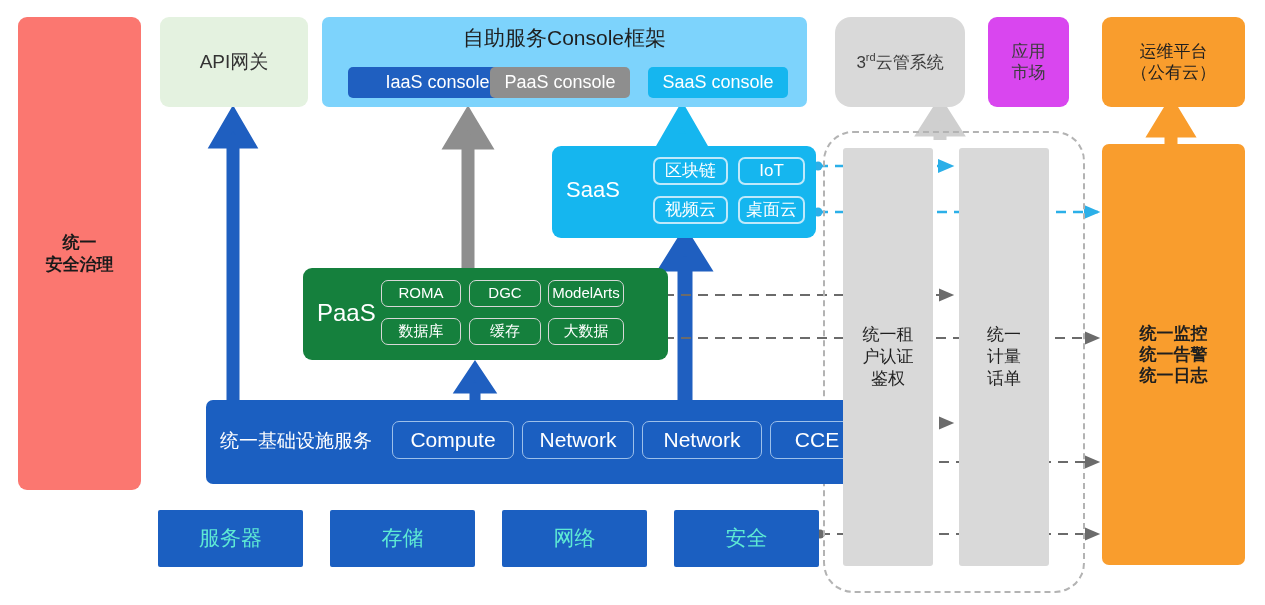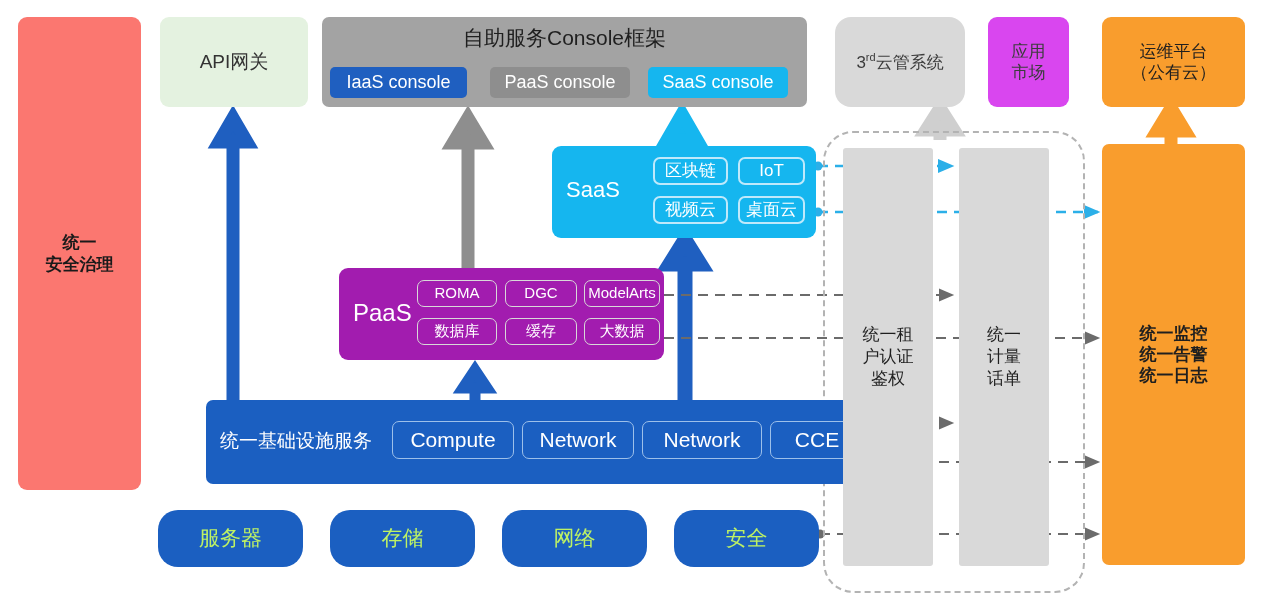--- a/index.html
+++ b/index.html
@@ -23,33 +23,33 @@
   
   .api-gw{
     left:160px;top:17px;width:148px;height:90px;
     background:#e4f2e0;border-radius:9px;
     color:#333;font-size:19px;
   }
 
   
   .console-frame{
     left:322px;top:17px;width:485px;height:90px;
-    background:#a3a3a3;border-radius:7px;
+    background:#7dd3fc;border-radius:7px;
     display:block;
   }
   .console-title{
     position:absolute;left:0;top:8px;width:100%;
     text-align:center;color:#1f1f1f;font-size:21px;
   }
   .console-chip{
     position:absolute;top:50px;height:31px;border-radius:5px;
     display:flex;align-items:center;justify-content:center;
     color:#ffffff;font-size:18px;
   }
-  .chip-iaas{left:8px;width:137px;background:#1f5fc0;}
+  .chip-iaas{left:26px;width:137px;background:#1f5fc0;padding-left:21px;}
   .chip-paas{left:168px;width:140px;background:#8e8e8e;}
   .chip-saas{left:326px;width:140px;background:#15b6ef;}
 
   
   .cloudmgr{
     left:835px;top:17px;width:130px;height:90px;
     background:#d9d9d9;border-radius:16px;color:#3c3c3c;font-size:17px;
   }
   .cloudmgr sup{font-size:11px;vertical-align:super;}
   .appmarket{
@@ -79,22 +79,22 @@
     display:flex;align-items:center;justify-content:center;
     color:#ffffff;font-size:17px;box-sizing:border-box;
   }
   .sc-1{left:101px;top:11px;width:75px;}
   .sc-2{left:186px;top:11px;width:67px;}
   .sc-3{left:101px;top:50px;width:75px;}
   .sc-4{left:186px;top:50px;width:67px;}
 
   
   .paas{
-    left:303px;top:268px;width:325px;height:92px;
-    background:#a21caf;border-radius:9px;display:block;margin-left:36px;
+    left:303px;top:268px;width:365px;height:92px;
+    background:#15803d;border-radius:9px;display:block;
   }
   .paas-label{position:absolute;left:14px;top:30px;color:#fff;font-size:24px;}
   .paas-chip{
     position:absolute;height:27px;border:1.5px solid #d8d8d8;border-radius:7px;
     display:flex;align-items:center;justify-content:center;
     color:#ffffff;font-size:15px;box-sizing:border-box;
   }
   .pc-1{left:78px;top:12px;width:80px;}
   .pc-2{left:166px;top:12px;width:72px;}
   .pc-3{left:245px;top:12px;width:76px;}
@@ -114,22 +114,22 @@
     display:flex;align-items:center;justify-content:center;
     color:#ffffff;font-size:21px;box-sizing:border-box;
   }
   .ic-1{left:186px;width:122px;}
   .ic-2{left:316px;width:112px;}
   .ic-3{left:436px;width:120px;}
   .ic-4{left:564px;width:94px;}
 
   
   .base{
-    top:510px;height:57px;background:#1b5fc1;border-radius:20px;
-    color:#bef264;font-size:21px;
+    top:510px;height:57px;background:#1b5fc1;border-radius:2px;
+    color:#5eead4;font-size:21px;
   }
   .b-1{left:158px;width:145px;}
   .b-2{left:330px;width:145px;}
   .b-3{left:502px;width:145px;}
   .b-4{left:674px;width:145px;}
 
   
   .dashed-wrap{
     position:absolute;left:823px;top:131px;width:262px;height:462px;
     border:2px dashed #b3b3b3;border-radius:30px;box-sizing:border-box;

